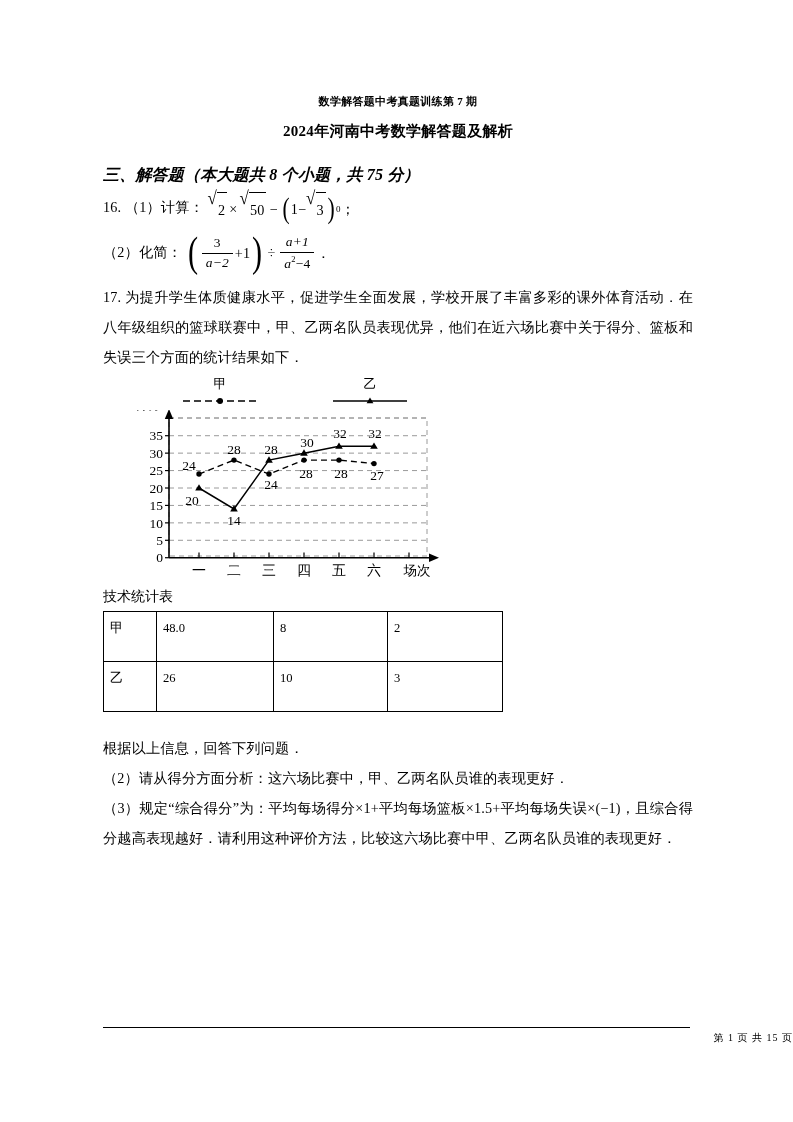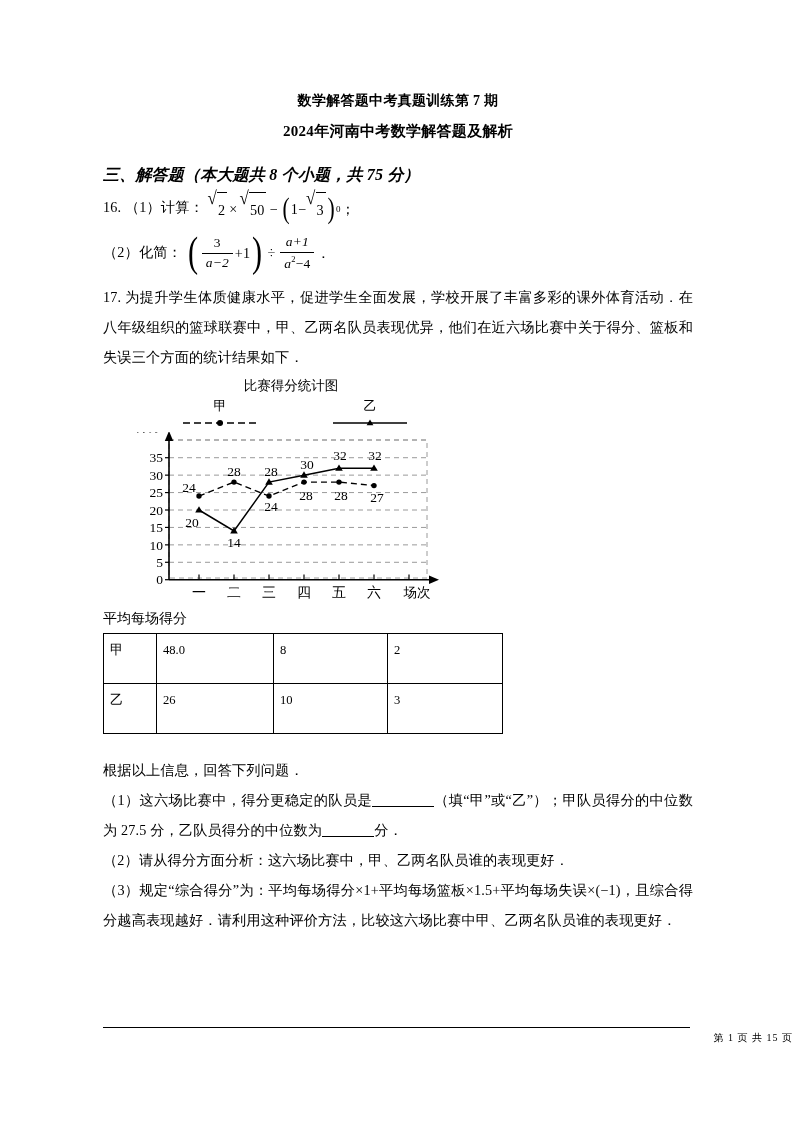--- a/index.html
+++ b/index.html
@@ -23,21 +23,21 @@
     position: absolute;
     left: 103px;
     top: 86px;
     width: 590px;
   }
 
   
   .doc-title {
     text-align: center;
     font-weight: bold;
-    font-size: 14px;
+    font-size: 11px;
     letter-spacing: 0.3px;
     line-height: 30px;
   }
   .doc-subtitle {
     text-align: center;
     font-weight: bold;
     font-size: 15px;
     letter-spacing: 0.3px;
     line-height: 30px;
   }
@@ -256,21 +256,20 @@
         <span class="up">．</span>
       </span>
     </div>
 
     <div class="para q-block" style="margin-top:6px;">
       <span>17.</span>
       <span>为提升学生体质健康水平，促进学生全面发展，学校开展了丰富多彩的课外体育活动．在八年级组织的篮球联赛中，甲、乙两名队员表现优异，他们在近六场比赛中关于得分、篮板和失误三个方面的统计结果如下．</span>
     </div>
 
     <div class="chart-wrap">
-      <div class="chart-title">比赛得分统计图</div>
 
       <div class="legend-row">
         <div class="legend-item">
           <div class="legend-label">甲</div>
           <svg width="78" height="10">
             <line x1="2" y1="5" x2="76" y2="5" stroke="#000" stroke-width="1.3" stroke-dasharray="7,4"></line>
             <circle cx="39" cy="5" r="3" fill="#000"></circle>
           </svg>
         </div>
         <div class="legend-item">
@@ -370,44 +369,41 @@
           <text x="71" y="95">20</text>
           <text x="113" y="115">14</text>
           <text x="150" y="44">28</text>
           <text x="186" y="37">30</text>
           <text x="219" y="28">32</text>
           <text x="254" y="28">32</text>
         </g>
       </svg>
     </div>
 
-    <div class="table-caption">平均每场得分</div>
+    <div class="table-caption">技术统计表</div>
 
     <table class="stats">
       <tbody>
         <tr class="body">
           <td class="c0 cjk">甲</td>
           <td class="c1">48.0</td>
           <td class="c2">8</td>
           <td class="c3">2</td>
         </tr>
         <tr class="body">
           <td class="c0 cjk">乙</td>
           <td class="c1">26</td>
           <td class="c2">10</td>
           <td class="c3">3</td>
         </tr>
       </tbody>
     </table>
 
     <div class="para" style="margin-top:21px;">根据以上信息，回答下列问题．</div>
 
-    <div class="para">
-      <span>（1）这六场比赛中，得分更稳定的队员是</span><span class="blank-ul b1"></span><span>（填“甲”或“乙”）；甲队员得分的中位数为 27.5 分，乙队员得分的中位数为</span><span class="blank-ul b2"></span><span>分．</span>
-    </div>
 
     <div class="para">（2）请从得分方面分析：这六场比赛中，甲、乙两名队员谁的表现更好．</div>
 
     <div class="para">（3）规定“综合得分”为：平均每场得分×1+平均每场篮板×1.5+平均每场失误×(−1)，且综合得分越高表现越好．请利用这种评价方法，比较这六场比赛中甲、乙两名队员谁的表现更好．</div>
 
   </div>
 
   <div class="footer-rule"></div>
   <div class="footer">第 1 页 共 15 页</div>
 

